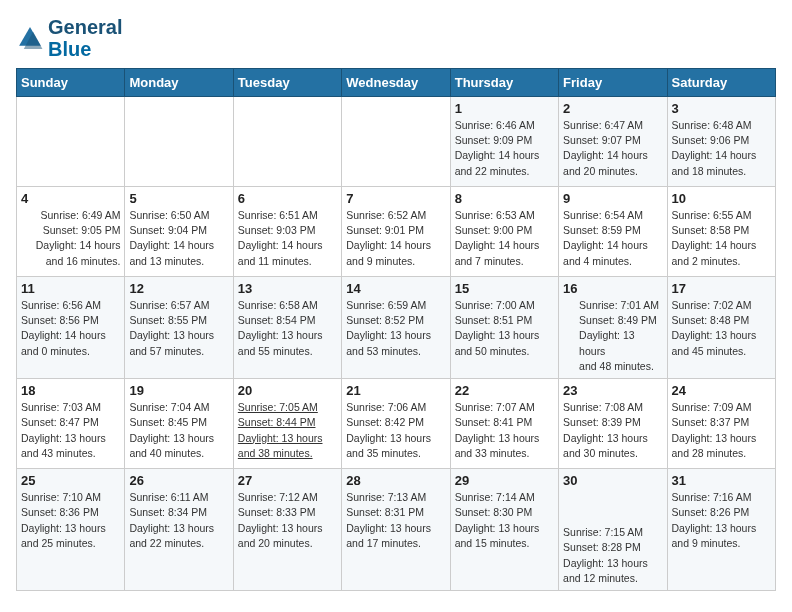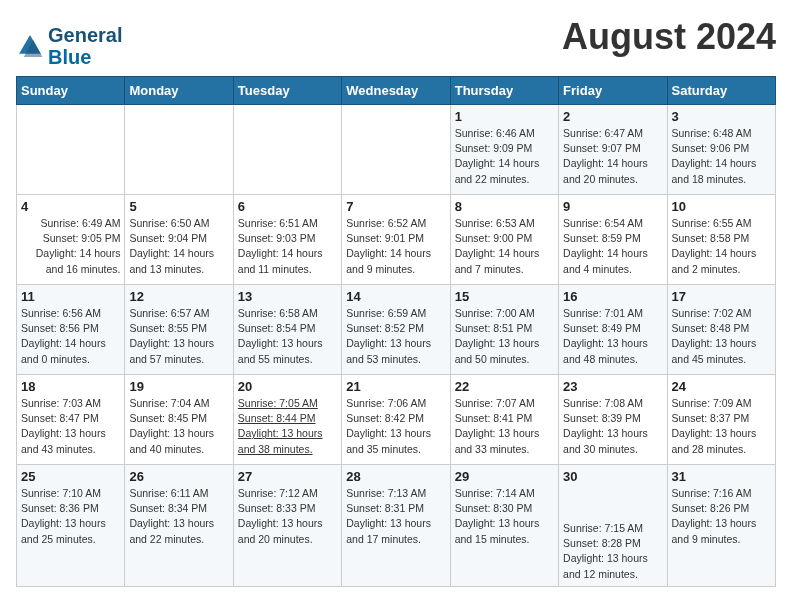--- a/index.html
+++ b/index.html
@@ -13,21 +13,20 @@
     .header {
       display: flex;
       justify-content: space-between;
       align-items: flex-start;
       margin-bottom: 8px;
     }
     .logo {
       display: flex;
       align-items: center;
       gap: 4px;
-      margin-top: 8px;
     }
     .logo-text {
       font-size: 20px;
       font-weight: bold;
       color: #1a5276;
       line-height: 1.1;
     }
     .logo-text span {
       color: #0369a1;
     }
@@ -98,21 +97,20 @@
   <div class="logo">
     <svg class="logo-icon" viewBox="0 0 36 36">
       <polygon points="18,4 32,28 4,28" fill="#2471a3"></polygon>
       <polygon points="22,10 34,32 10,32" fill="#1a5276" opacity="0.5"></polygon>
     </svg>
     <div class="logo-text">
       General<br><span>Blue</span>
     </div>
   </div>
   <div class="title-block">
-    <div class="month-title">August 2024</div>
   </div>
 </div>
 
 <table>
   <thead>
     <tr>
     <th>Sunday</th>
         <th>Monday</th>
         <th>Tuesday</th>
         <th>Wednesday</th>
@@ -231,21 +229,21 @@
         </td>
         <td>
           <div class="day-num">15</div>
           <div class="day-info" style="white-space: pre-line;">Sunrise: 7:00 AM
 Sunset: 8:51 PM
 Daylight: 13 hours
 and 50 minutes.</div>
         </td>
         <td>
           <div class="day-num">16</div>
-          <div class="day-info" style="white-space: pre-line;">Sunrise: 7:01 AM
+          <div class="day-info" style="white-space: pre-line; margin-left: 16px;">Sunrise: 7:01 AM
 Sunset: 8:49 PM
 Daylight: 13 hours
 and 48 minutes.</div>
         </td>
         <td>
           <div class="day-num">17</div>
           <div class="day-info" style="white-space: pre-line;">Sunrise: 7:02 AM
 Sunset: 8:48 PM
 Daylight: 13 hours
 and 45 minutes.</div>

